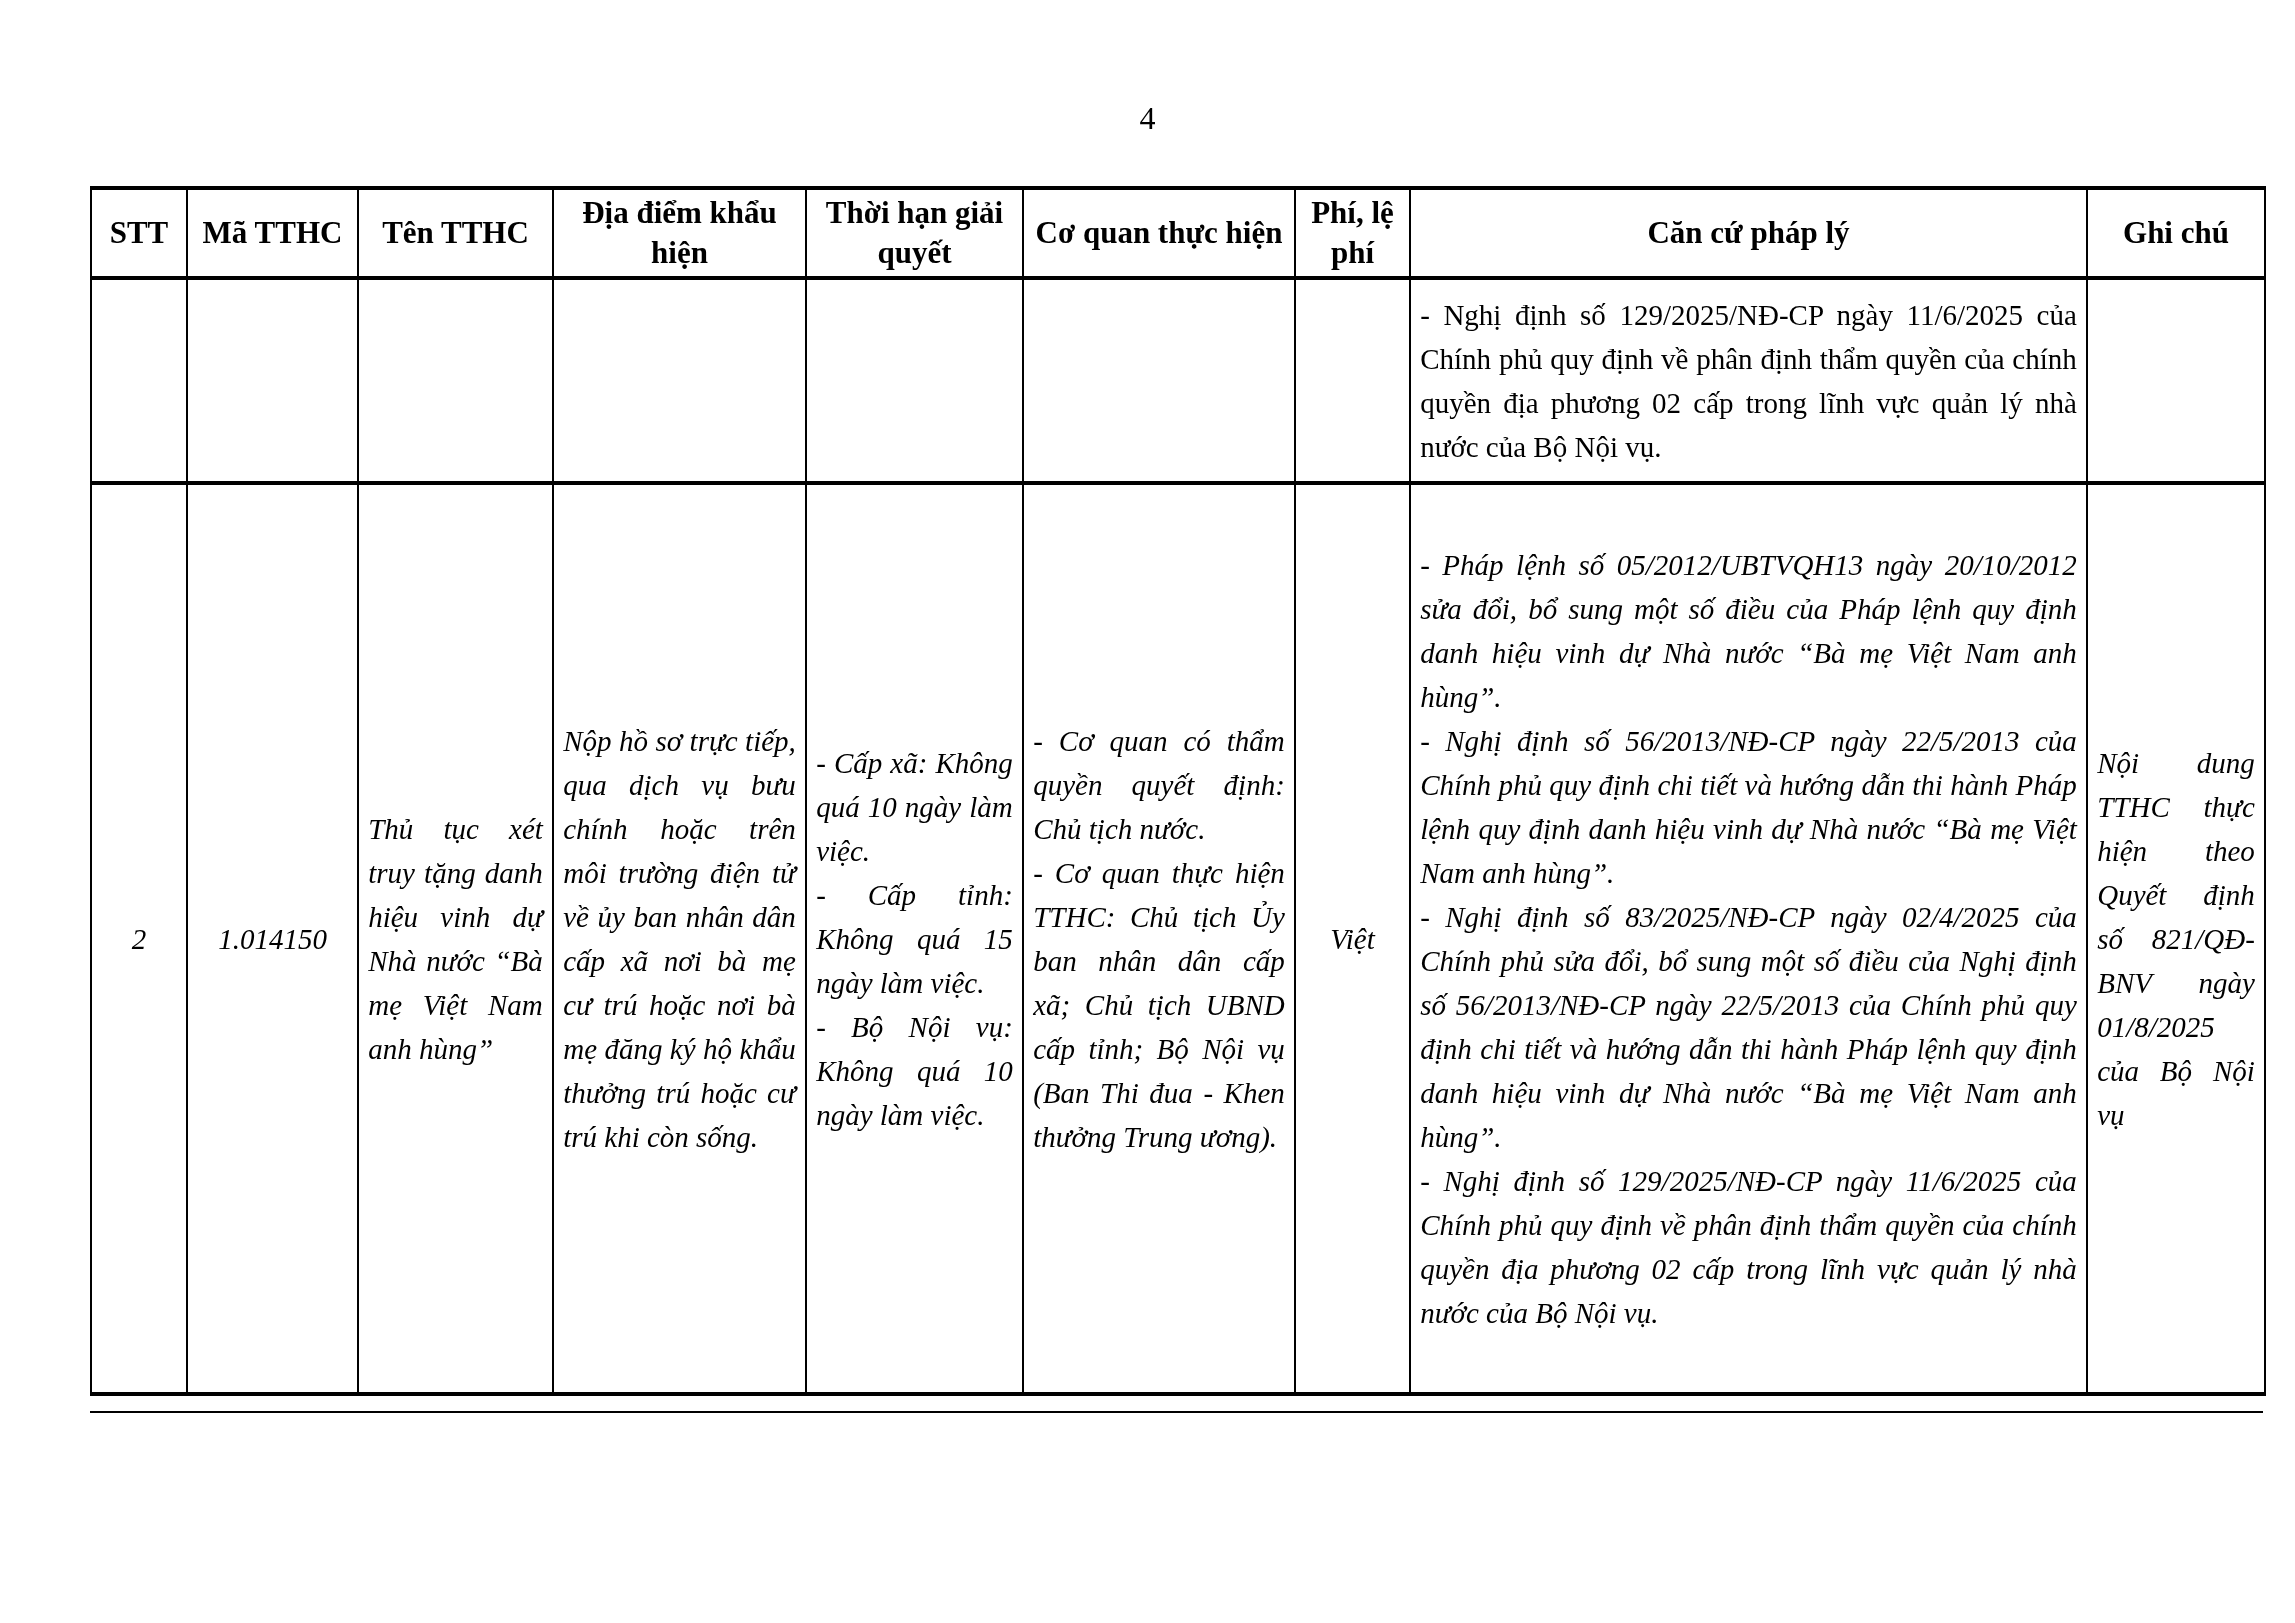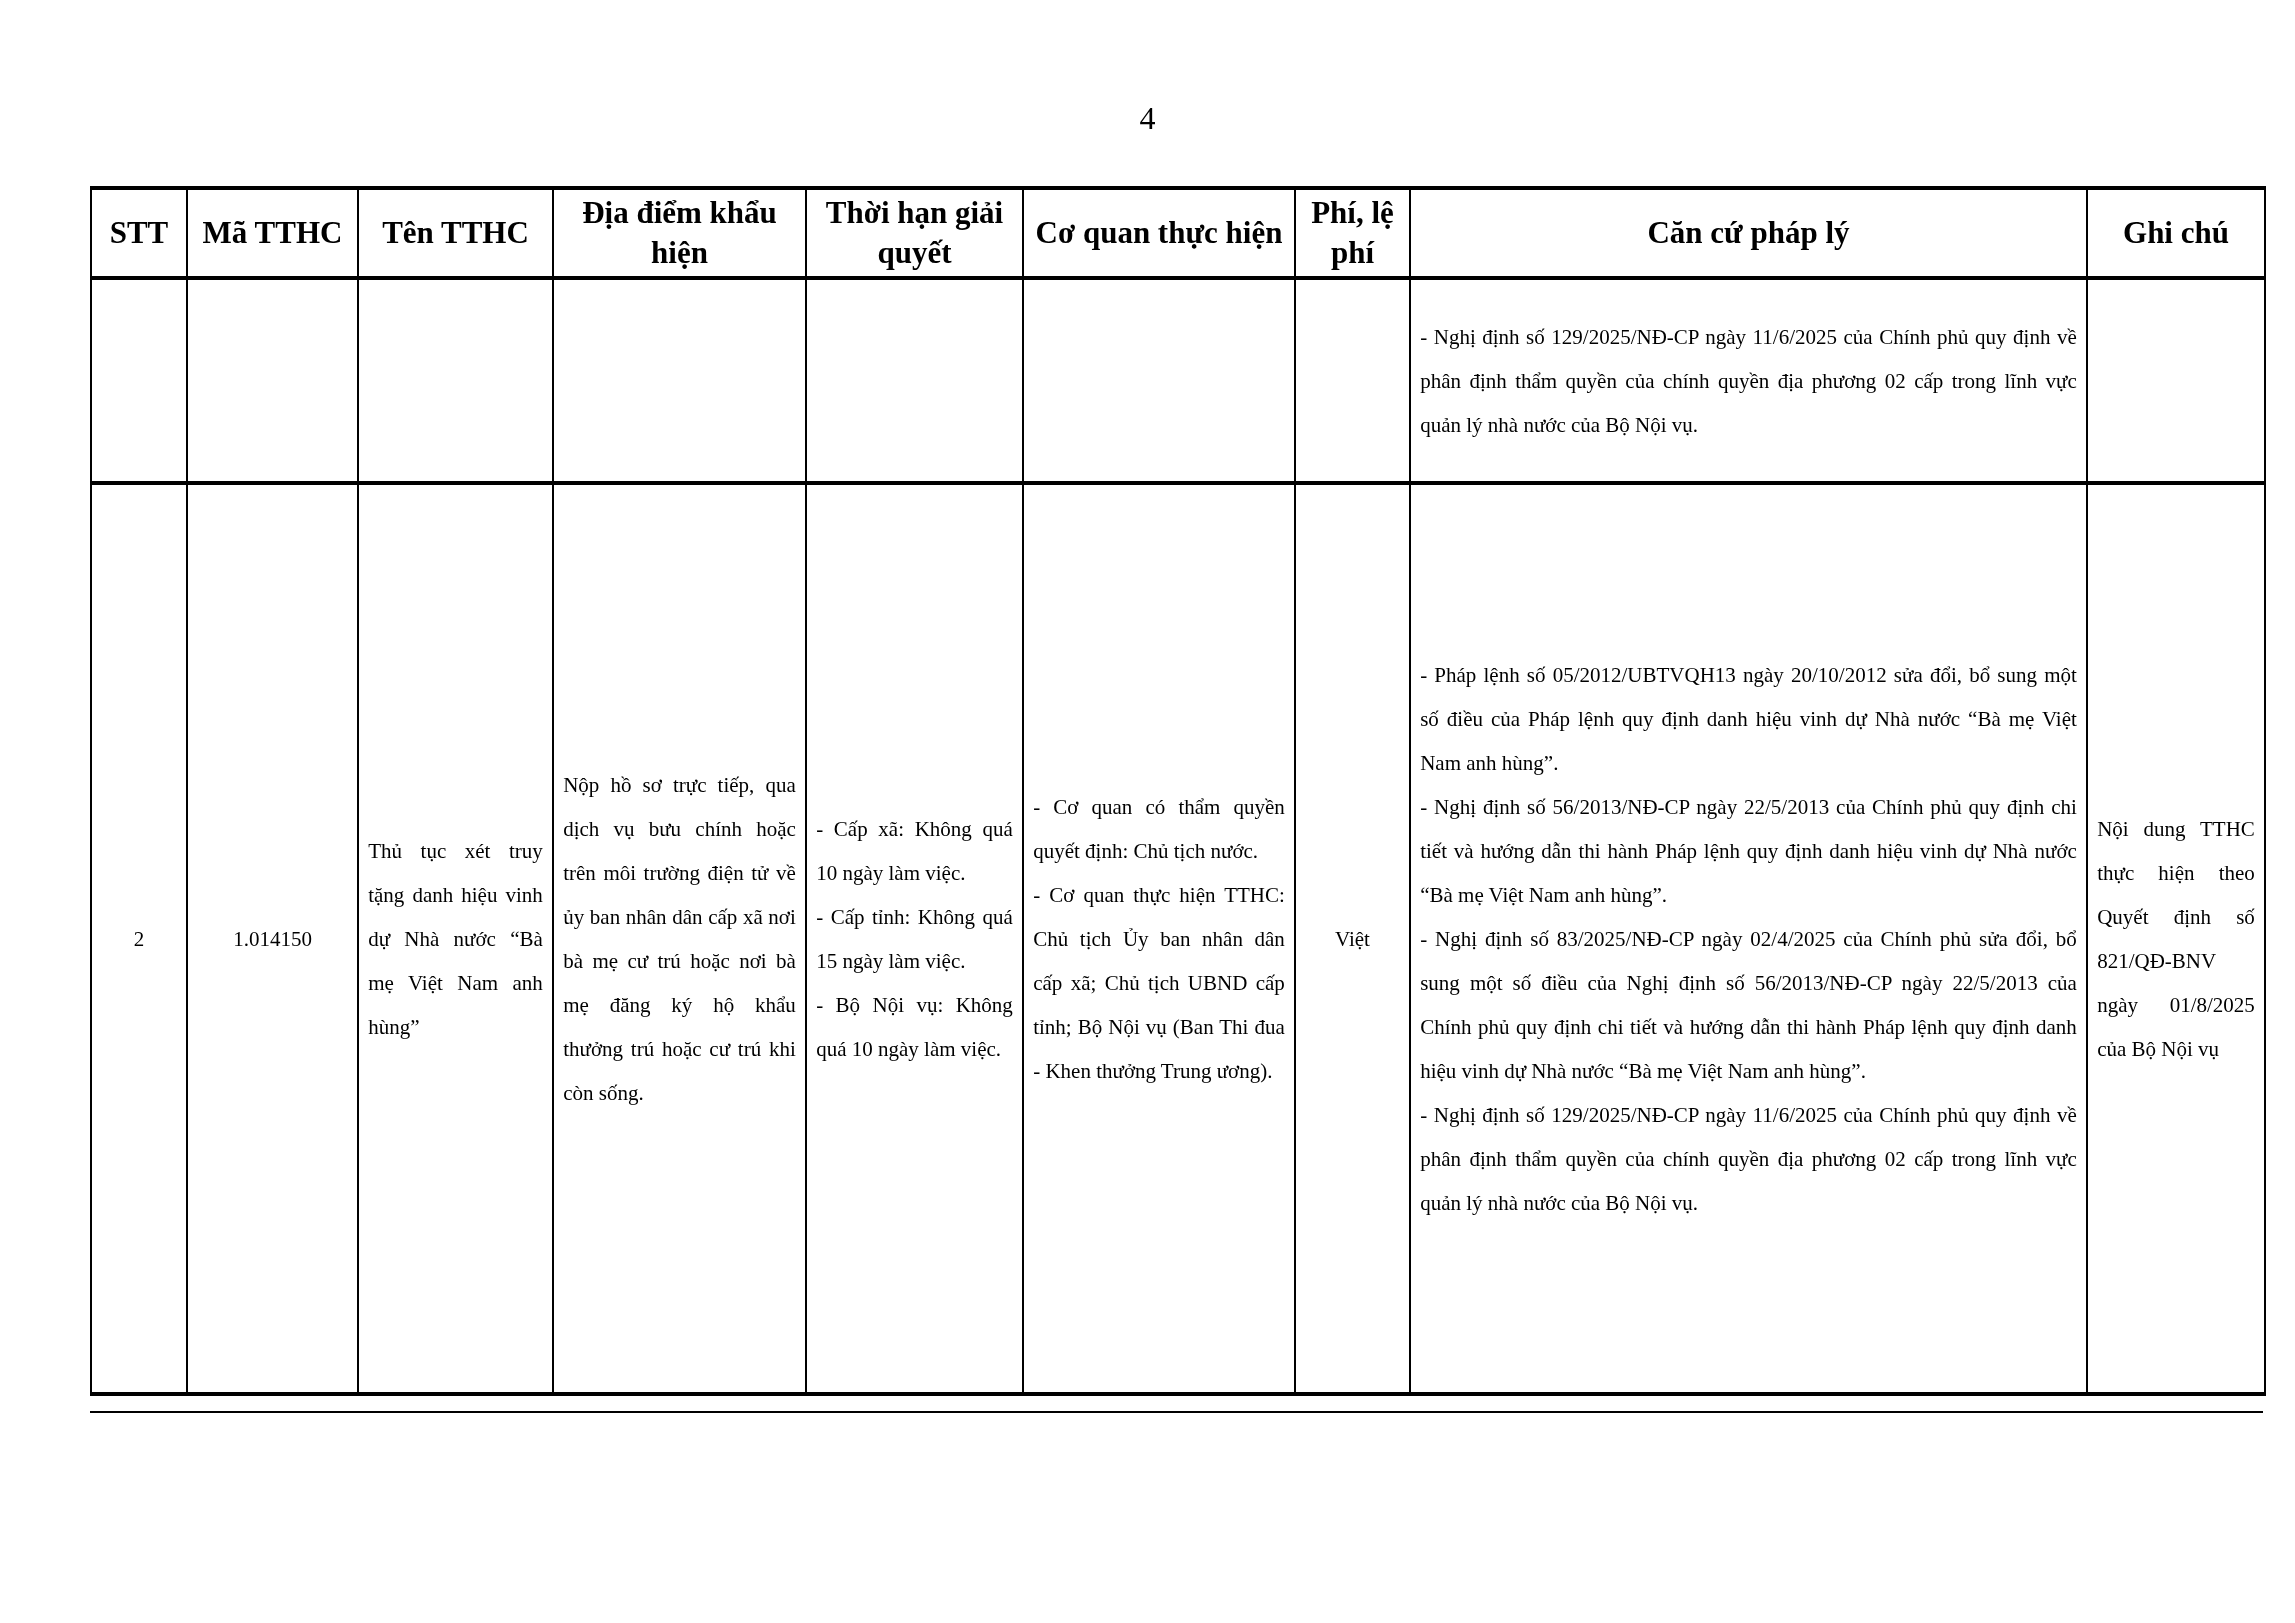--- a/index.html
+++ b/index.html
@@ -31,40 +31,40 @@
     top: 186px;
     width: 2173px;
     border-collapse: collapse;
     table-layout: fixed;
   }
   table.tthc th,
   table.tthc td {
     border-left: 2.3px solid #000;
     border-right: 2.3px solid #000;
     padding: 4.6px 9.2px;
-    font-size: 21px;
+    font-size: 29px;
     line-height: 44px;
     vertical-align: middle;
     overflow: hidden;
     word-wrap: break-word;
   }
   table.tthc thead th {
     border-top: 4.6px solid #000;
     border-bottom: 4.6px solid #000;
     font-weight: bold;
     font-size: 31px;
     line-height: 40px;
     text-align: center;
     vertical-align: middle;
     padding: 3.1px 6.1px;
   }
   tr.row-cont { height: 205px; }
   tr.row-cont td { border-bottom: 4.6px solid #000; }
   tr.row-main { height: 911px; }
-  tr.row-main td { border-bottom: 4.6px solid #000; }
+  tr.row-main td { border-bottom: 4.6px solid #000; font-style: italic; }
   td.align-center { text-align: center; }
   td.align-justify { text-align: justify; }
   td.valign-top { vertical-align: top; }
   .multiline { white-space: pre-line; }
   .bottom-rule {
     position: absolute;
     left: 90px;
     top: 1411px;
     width: 2173px;
     height: 2.3px;

